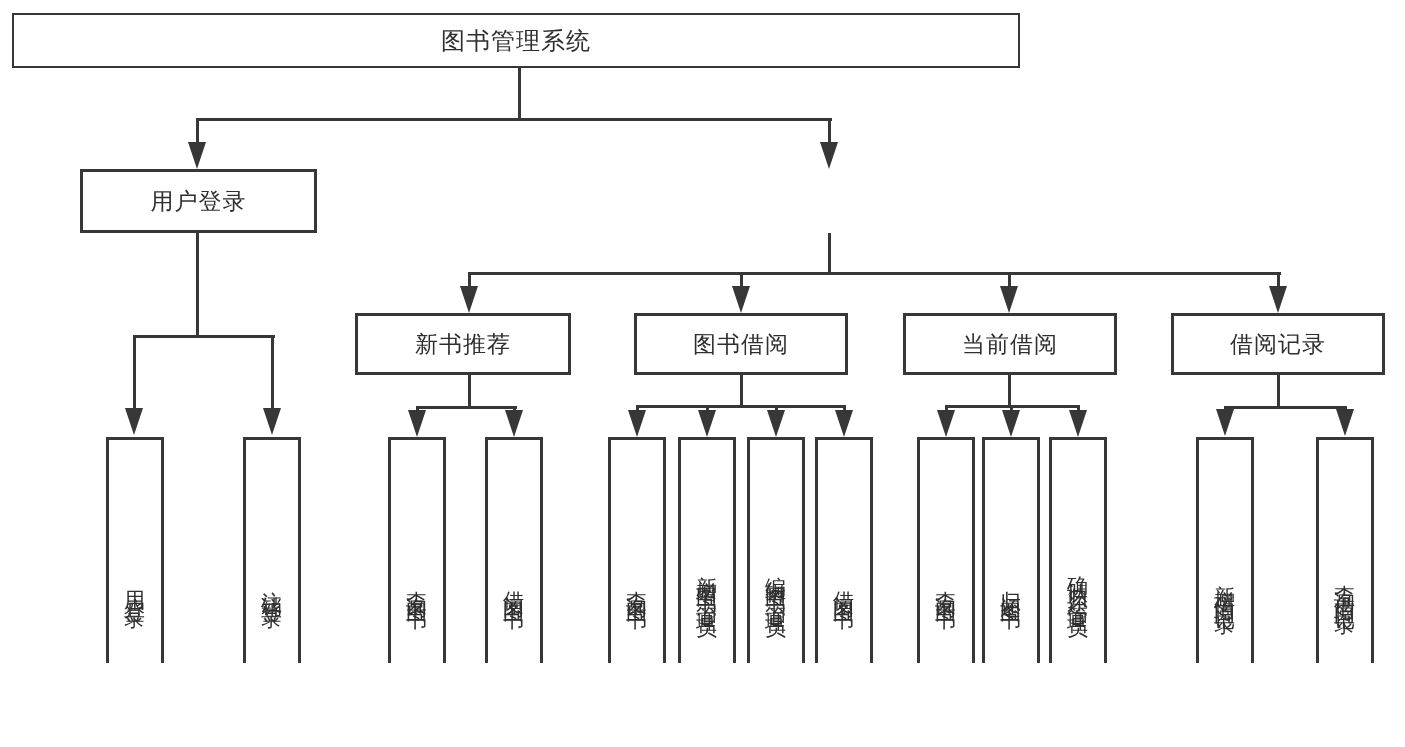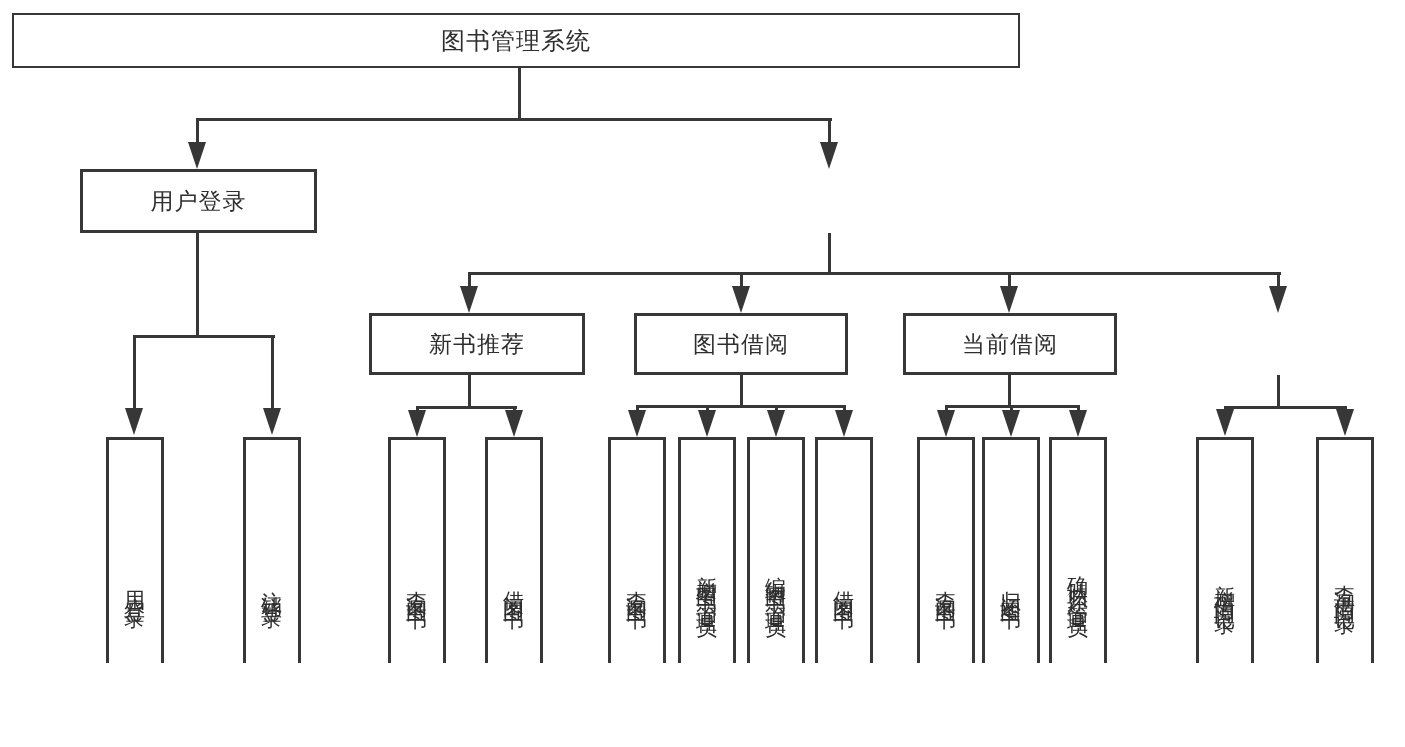--- a/index.html
+++ b/index.html
@@ -91,28 +91,31 @@
   <div class="line" style="left:468px;top:272px;width:813px;height:3px;"></div>
   <div class="line" style="left:468px;top:272px;width:3px;height:15px;"></div>
   <div class="arrow" style="left:460px;top:286px;"></div>
   <div class="line" style="left:740px;top:272px;width:3px;height:15px;"></div>
   <div class="arrow" style="left:732px;top:286px;"></div>
   <div class="line" style="left:1008px;top:272px;width:3px;height:15px;"></div>
   <div class="arrow" style="left:1000px;top:286px;"></div>
   <div class="line" style="left:1277px;top:272px;width:3px;height:15px;"></div>
   <div class="arrow" style="left:1269px;top:286px;"></div>
 
-  <div class="node" style="left:369px;top:313px;width:216px;height:62px;">
+  <div class="node" style="left:355px;top:313px;width:216px;height:62px;">
     <span>新书推荐</span>
   </div>
   <div class="node" style="left:903px;top:313px;width:214px;height:62px;">
     <span>当前借阅</span>
   </div>
   <div class="node" style="left:634px;top:313px;width:214px;height:62px;">
     <span>图书借阅</span>
+  </div>
+  <div class="node" style="left:1171px;top:313px;width:214px;height:62px;">
+    <span>借阅记录</span>
   </div>
 
   <div class="line" style="left:468px;top:375px;width:3px;height:34px;"></div>
   <div class="line" style="left:416px;top:406px;width:101px;height:3px;"></div>
   <div class="line" style="left:416px;top:406px;width:3px;height:7px;"></div>
   <div class="arrow" style="left:408px;top:410px;"></div>
   <div class="line" style="left:513px;top:406px;width:3px;height:7px;"></div>
   <div class="arrow" style="left:505px;top:410px;"></div>
 
   <div class="line" style="left:740px;top:375px;width:3px;height:33px;"></div>

